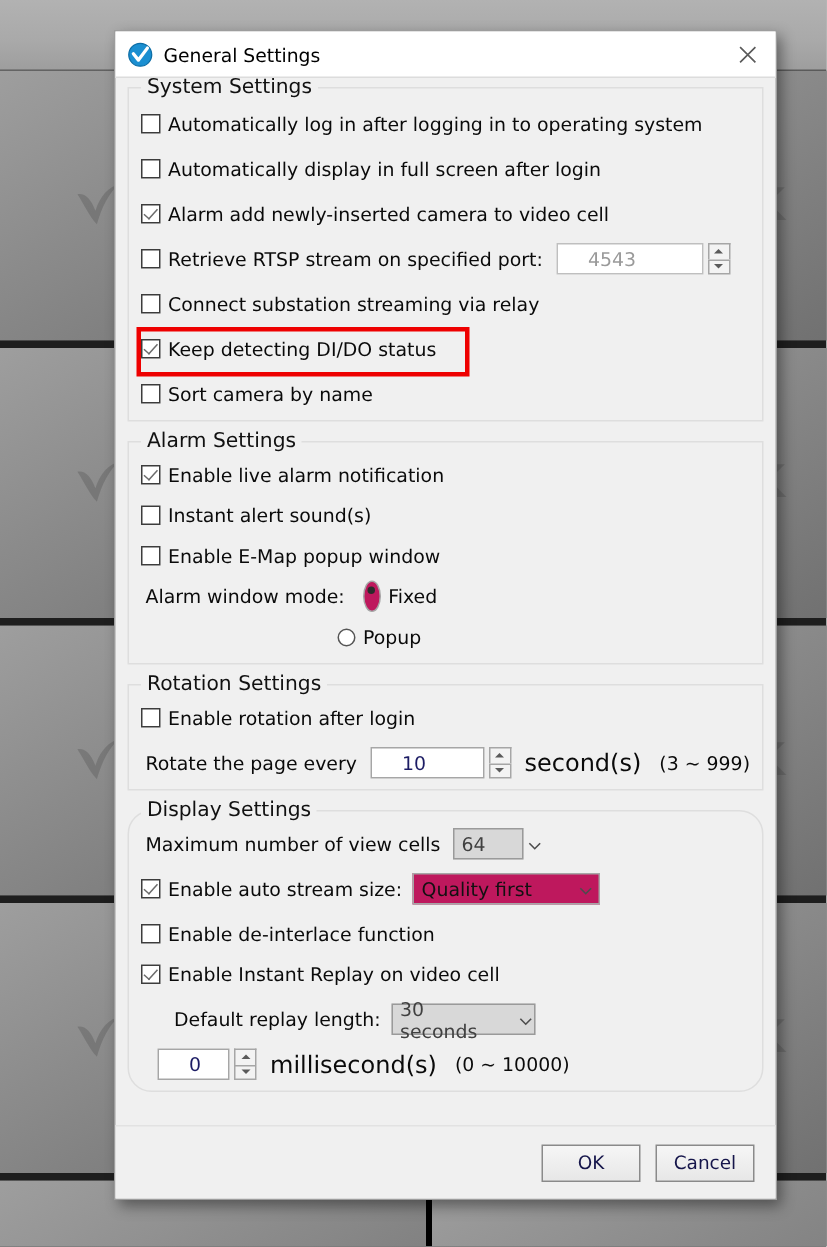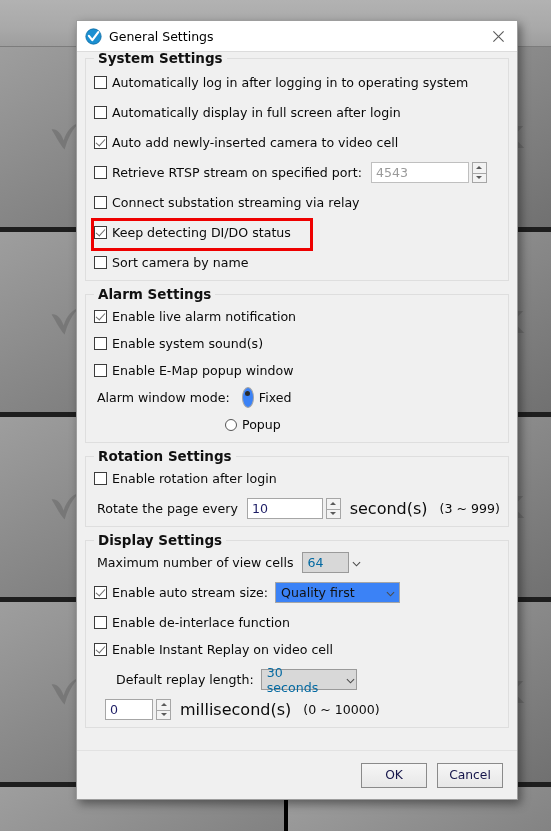--- a/index.html
+++ b/index.html
@@ -42,21 +42,21 @@
   .closebtn{width:26px;height:24px;display:flex;align-items:center;
     justify-content:center;cursor:pointer;}
   .closebtn svg{display:block;}
 
   .body{flex:1 1 auto;padding:6px 8px 0 8px;overflow:hidden;position:relative;}
 
   
   .group{border:1px solid #dedede;margin:0 0 4px 0;padding:4px 0 7px 0;
     position:relative;background:transparent;}
   .group > .legend{position:absolute;top:-9px;left:8px;background:#f0f0f0;
-    padding:0 4px;font-size:13.5px;font-weight:bold;color:#111;
+    padding:0 4px;font-size:13.5px;font-weight:normal;color:#111;
     font-family:"DejaVu Sans","Liberation Sans",sans-serif;}
   .ginner{padding:9px 8px 0 8px;}
 
   .row{display:flex;align-items:center;min-height:21px;margin:0 0 9px 0;}
   .row.tight{margin-bottom:6px;}
   .row:last-child{margin-bottom:0;}
 
   
   .cb{width:13px;height:13px;border:1px solid #3c3c3c;background:#fff;
     flex:0 0 auto;position:relative;margin-right:5px;box-sizing:border-box;}
@@ -69,41 +69,41 @@
   
   .rd{width:12px;height:12px;border:1px solid #555;border-radius:50%;
     background:#fff;flex:0 0 auto;position:relative;margin-right:5px;
     box-sizing:border-box;}
   .rd.sel::after{content:"";position:absolute;left:2.5px;top:2.5px;
     width:5px;height:5px;border-radius:50%;background:#2b2b2b;}
 
   
   .tinput{border:1px solid #a6a6a6;background:#fff;height:21px;
     font-size:12.6px;color:#1c1c64;display:flex;align-items:center;
-    padding:0 4px;box-sizing:border-box;
+    padding:0 20px;box-sizing:border-box;
     font-family:"DejaVu Sans","Liberation Sans",sans-serif;}
   .tinput.disabled{color:#9a9a9a;background:#fff;border-color:#bfbfbf;}
 
   
   .spin{width:15px;height:21px;display:flex;flex-direction:column;
     margin-left:3px;flex:0 0 auto;}
   .spin div{flex:1 1 50%;border:1px solid #a6a6a6;background:#f3f3f3;
     display:flex;align-items:center;justify-content:center;box-sizing:border-box;}
   .spin div:first-child{border-bottom:none;}
   .ar{width:0;height:0;border-left:3px solid transparent;
       border-right:3px solid transparent;}
   .ar.up{border-bottom:3.5px solid #5a5a5a;}
   .ar.dn{border-top:3.5px solid #5a5a5a;}
 
   
-  .sel{border:1px solid #a6a6a6;background:#3b82f6;height:21px;
+  .sel{border:1px solid #a6a6a6;background:#be185d;height:21px;
     display:flex;align-items:center;justify-content:space-between;
     padding:0 4px 0 5px;font-size:12.6px;color:#111;box-sizing:border-box;
     font-family:"DejaVu Sans","Liberation Sans",sans-serif;}
-  .sel.gray{background:#d8d8d8;border-color:#9a9a9a;color:#0369a1;gap:20px;}
+  .sel.gray{background:#d8d8d8;border-color:#9a9a9a;color:#404040;gap:20px;}
   .sel .chev{margin-left:8px;flex:0 0 auto;}
 
   .hintnote{font-size:12.6px;color:#0a0a0a;margin-left:12px;white-space:nowrap;}
   .unit{font-size:16px;color:#0a0a0a;margin-left:9px;white-space:nowrap;}
   .indent{margin-left:22px;}
 
   
   #highlight{position:absolute;left:-3px;top:-4px;width:222px;height:33px;
     border:3px solid #ee0000;box-sizing:border-box;pointer-events:none;}
 
@@ -231,21 +231,21 @@
           <span class="lbl">Automatically log in after logging in to operating system</span>
         </div>
 
         <div class="row">
           <span class="cb"></span>
           <span class="lbl">Automatically display in full screen after login</span>
         </div>
 
         <div class="row">
           <span class="cb checked"></span>
-          <span class="lbl">Auto add newly-inserted camera to video cell</span>
+          <span class="lbl">Alarm add newly-inserted camera to video cell</span>
         </div>
 
         <div class="row">
           <span class="cb"></span>
           <span class="lbl">Retrieve RTSP stream on specified port:</span>
           <span class="tinput disabled" style="width:98px;margin-left:9px;">4543</span>
           <span class="spin">
             <div>
                 <i class="ar up"></i>
               </div>
@@ -278,21 +278,21 @@
       <span class="legend">Alarm Settings</span>
       <div class="ginner" style="padding-top:7px;">
 
         <div class="row tight">
           <span class="cb checked"></span>
           <span class="lbl">Enable live alarm notification</span>
         </div>
 
         <div class="row tight">
           <span class="cb"></span>
-          <span class="lbl">Enable system sound(s)</span>
+          <span class="lbl">Instant alert sound(s)</span>
         </div>
 
         <div class="row tight">
           <span class="cb"></span>
           <span class="lbl">Enable E-Map popup window</span>
         </div>
 
         <div class="row tight" style="margin-left:3px;">
           <span class="lbl">Alarm window mode:</span>
           <span class="rd sel" style="margin-left:12px;"></span>
@@ -327,21 +327,21 @@
                 <i class="ar dn"></i>
               </div>
           </span>
           <span class="unit">second(s)</span>
           <span class="hintnote">(3 ~ 999)</span>
         </div>
 
       </div>
     </div>
 
-    <div class="group" style="margin-top:13px;">
+    <div class="group" style="margin-top:13px;border-radius:16px;">
       <span class="legend">Display Settings</span>
       <div class="ginner" style="padding-top:7px;">
 
         <div class="row" style="margin-left:3px;">
           <span class="lbl">Maximum number of view cells</span>
           <span class="sel gray" style="width:47px;margin-left:8px;">
             <span>64</span>
             <span class="chev">
               <svg viewBox="0 0 10 6" width="9" height="6">
                 <path d="M1 1 L5 5 L9 1" stroke="#4c4c4c" stroke-width="1.2" fill="none"></path>

